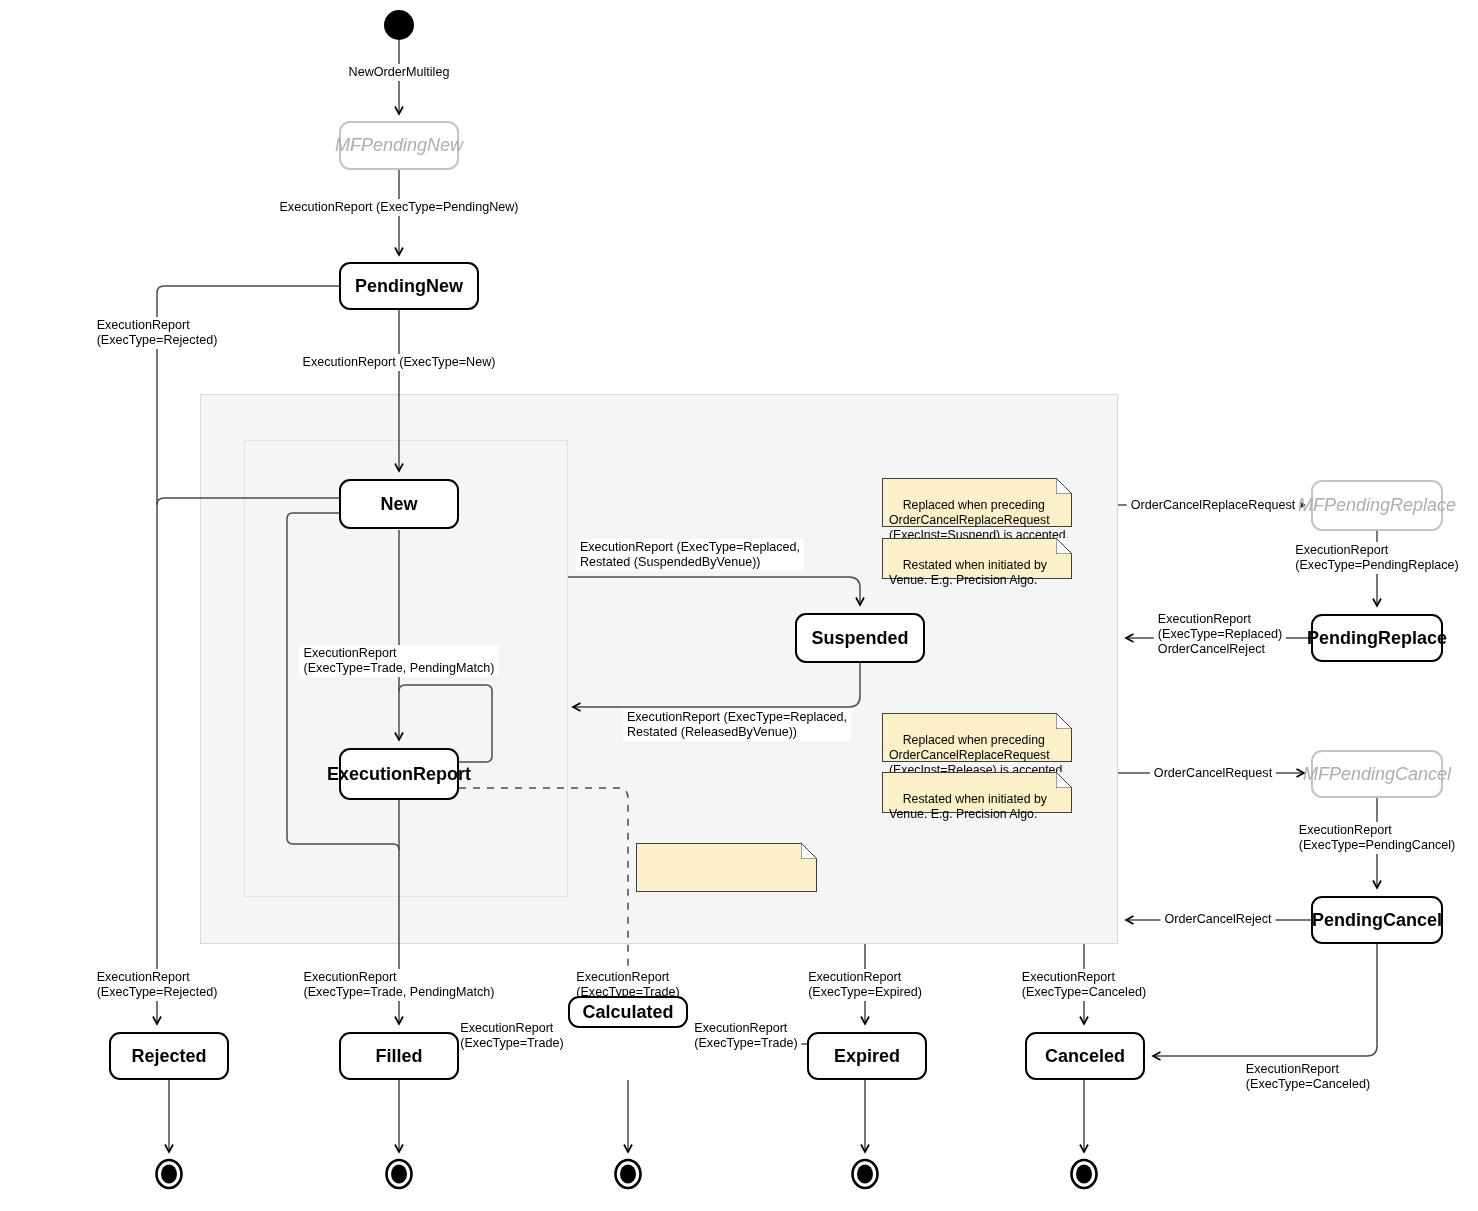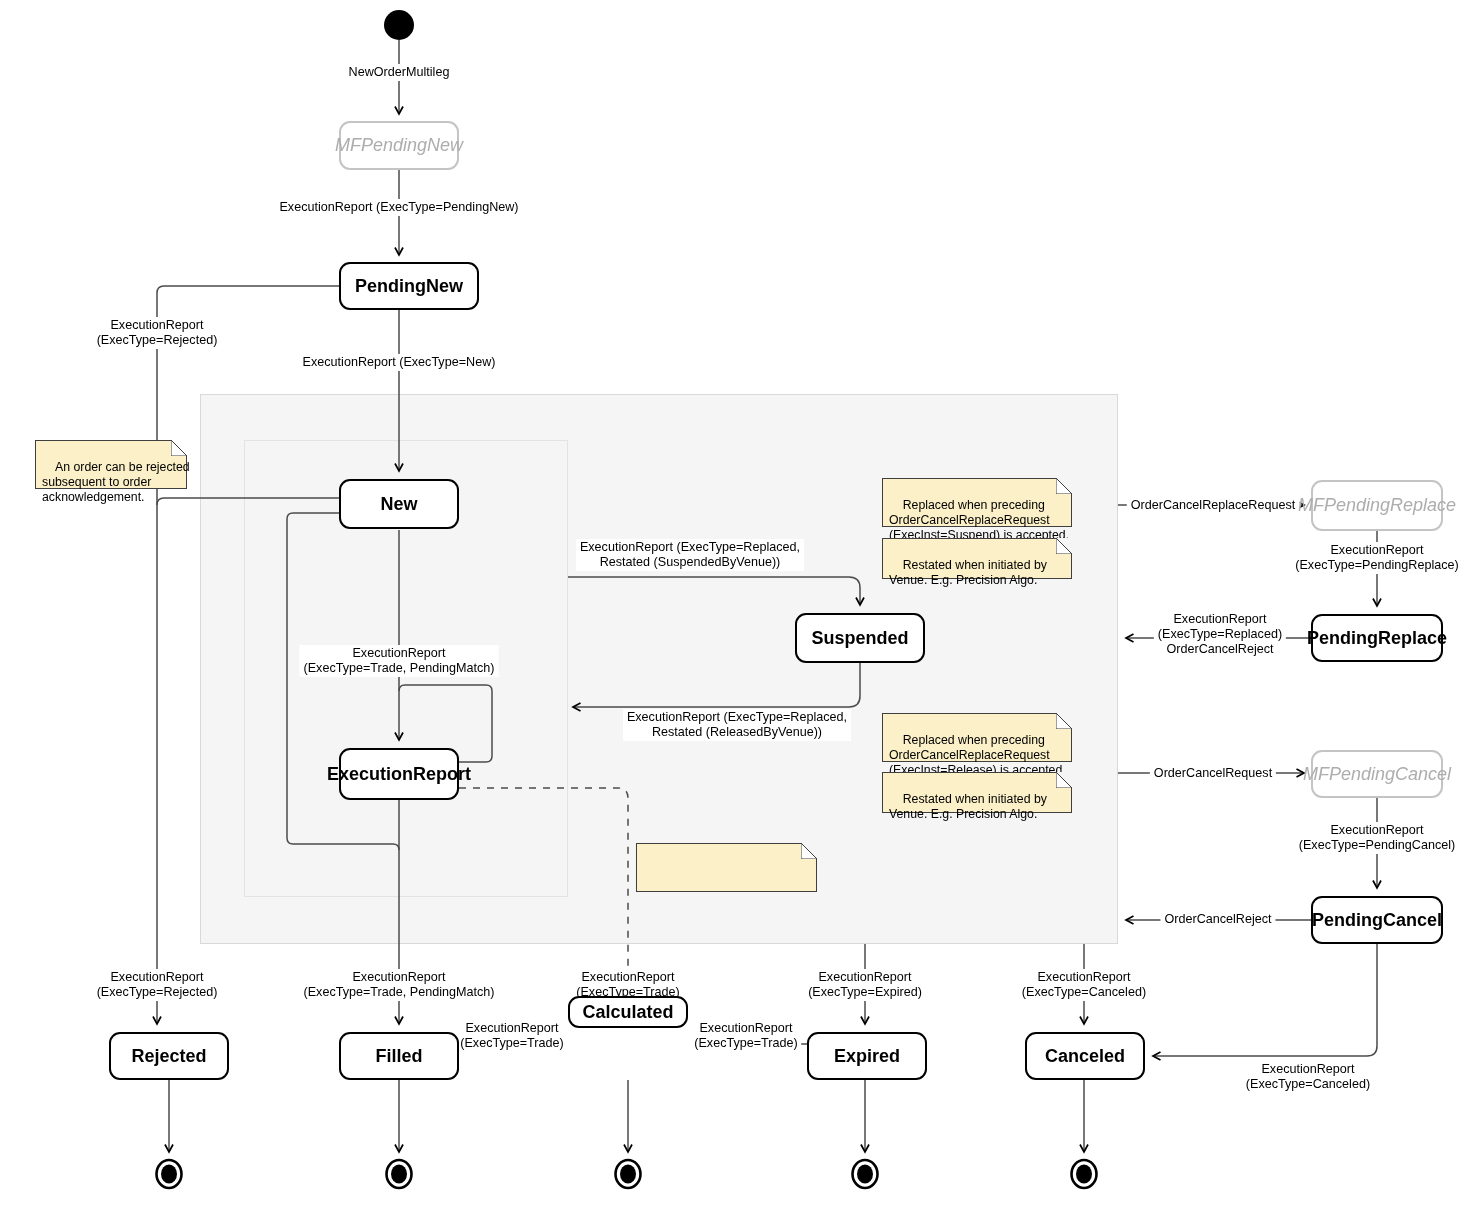--- a/index.html
+++ b/index.html
@@ -18,21 +18,21 @@
     border-radius:11px; box-sizing:border-box;
     display:flex; align-items:center; justify-content:center;
     font-size:18px; font-weight:700; text-align:center;
   }
   .state.ghost {
     border:2px solid #c4c4c4; color:#adadad; font-weight:400; font-style:italic;
   }
   .elabel {
     position:absolute; transform:translateX(-50%);
     background:#ffffff; padding:1px 4px;
-    font-size:12.6px; line-height:1.18; text-align:center; white-space:pre;
+    font-size:12.6px; line-height:1.18; white-space:pre;
   }
   .note {
     position:absolute; background:#fcf0c8; border:1px solid #3f3f3f;
     box-sizing:border-box; padding:4px 6px;
     font-size:12.3px; line-height:1.22; white-space:pre;
   }
   .note .fold { position:absolute; top:-1px; right:-1px; }
   .note .fold .bg { fill:#f5f5f5; }
   .note.on-white .fold .bg { fill:#ffffff; }
 </style>
@@ -138,29 +138,20 @@
 (ExecType=Expired)</div>
   <div class="elabel" style="left:1084px;top:969px">ExecutionReport
 (ExecType=Canceled)</div>
   <div class="elabel" style="left:512px;top:1020px">ExecutionReport
 (ExecType=Trade)</div>
   <div class="elabel" style="left:746px;top:1020px">ExecutionReport
 (ExecType=Trade)</div>
   <div class="elabel" style="left:1308px;top:1061px">ExecutionReport
 (ExecType=Canceled)</div>
 
-  <div class="note on-white" style="left:35px;top:440px;width:152px;height:49px">
-    <span>An order can be rejected
-subsequent to order
-acknowledgement.</span>
-    <svg class="fold" width="16" height="16">
-      <path class="bg" d="M0,0 L16,0 L16,16 Z"></path>
-      <path d="M0,0 L16,16 L0,16 Z" fill="#fff" stroke="#3f3f3f" stroke-width="1"></path>
-    </svg>
-  </div>
   <div class="note" style="left:882px;top:478px;width:190px;height:49px">
     <span>Replaced when preceding
 OrderCancelReplaceRequest
 (ExecInst=Suspend) is accepted.</span>
     <svg class="fold" width="16" height="16">
       <path class="bg" d="M0,0 L16,0 L16,16 Z"></path>
       <path d="M0,0 L16,16 L0,16 Z" fill="#fff" stroke="#3f3f3f" stroke-width="1"></path>
     </svg>
   </div>
   <div class="note" style="left:882px;top:538px;width:190px;height:41px">

